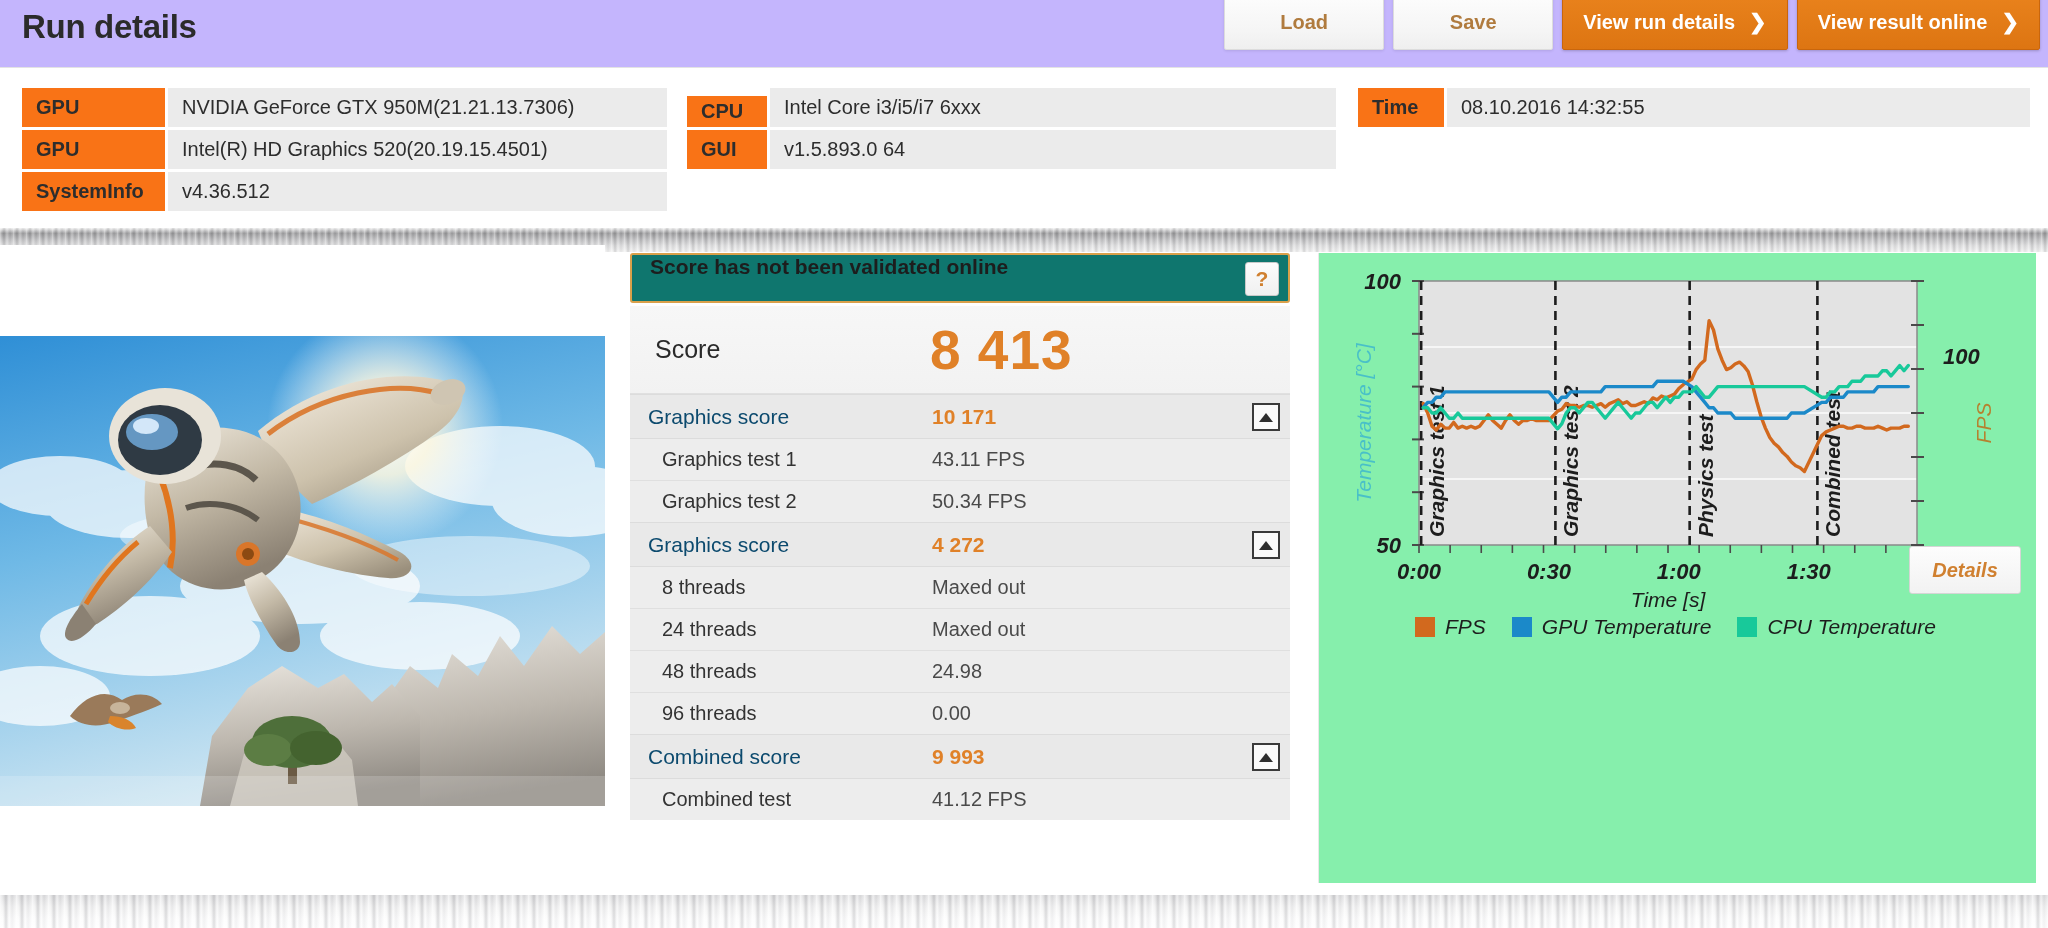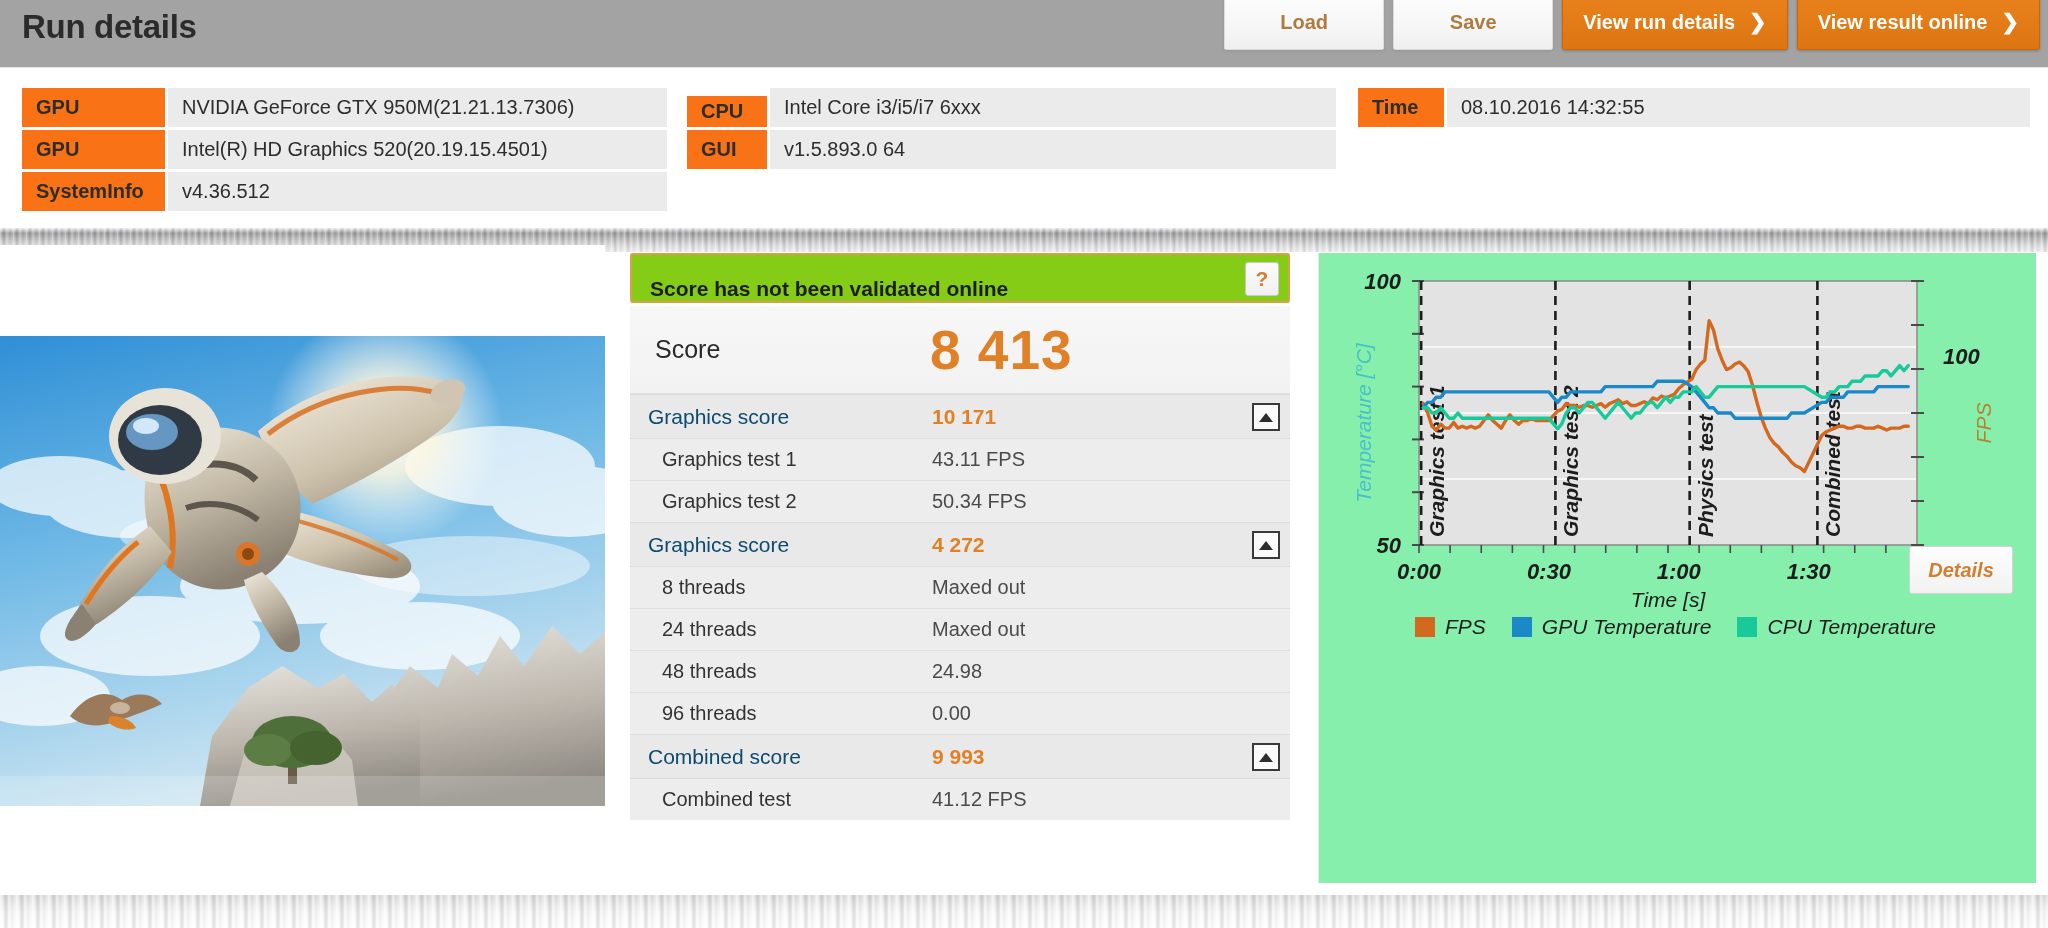--- a/index.html
+++ b/index.html
@@ -28,21 +28,21 @@
       repeating-linear-gradient(90deg,
         rgba(255,255,255,0.75) 0px, rgba(255,255,255,0.25) 3px,
         rgba(150,150,155,0.30) 6px, rgba(255,255,255,0.55) 9px,
         rgba(200,200,205,0.20) 12px, rgba(255,255,255,0.45) 16px),
       linear-gradient(180deg, #d7d7d9 0%, #efefef 35%, #fbfbfb 70%, #ffffff 100%);
   }
 
   
   .header {
     position: absolute; top: 0; left: 0; width: 2048px; height: 68px;
-    background: #a3a3a3;
+    background: #c4b5fd;
   }
   .page-title {
     position: absolute; left: 22px; top: 8px;
     font-size: 33px; font-weight: bold; color: #2b2b2b;
     letter-spacing: -0.3px;
   }
   .hdr-btns { position: absolute; right: 8px; top: -6px; display: flex; gap: 9px; align-items: flex-start; }
   .btn {
     height: 56px; display: flex; align-items: center; justify-content: center;
     font-size: 20px; font-weight: bold; cursor: pointer;
@@ -99,22 +99,22 @@
   .test-ver { position: absolute; right: 18px; top: 28px; font-size: 19px; color: #666; }
   .hero {
     position: absolute; left: 0; top: 91px; width: 605px; height: 470px;
     overflow: hidden;
   }
 
   
   .score-panel { position: absolute; left: 630px; top: 8px; width: 660px; }
   .validate-bar {
     position: relative; height: 50px;
-    background: #84cc16; border: 2px solid #d9a04a; border-radius: 3px;
-    display: flex; align-items: flex-end;
+    background: #0f766e; border: 2px solid #d9a04a; border-radius: 3px;
+    display: flex; align-items: flex-start;
   }
   .validate-text { font-size: 21px; font-weight: bold; color: #1d1d1d; margin-left: 18px; }
   .help-btn {
     position: absolute; right: 9px; top: 7px; width: 34px; height: 34px;
     background: linear-gradient(180deg,#fcfcfc,#f0f0f0);
     border: 1px solid #c9c9c9; border-radius: 3px;
     display: flex; align-items: center; justify-content: center;
     font-size: 21px; font-weight: bold; color: #d08030; cursor: pointer;
   }
   .total-row {
@@ -150,21 +150,21 @@
   .sub-value { position: absolute; left: 302px; font-size: 20px; color: #4a4a4a; }
   .sub-sep { height: 1px; background: #dfdfdf; }
 
   
   .chart-panel {
     position: absolute; left: 1318px; top: 8px; width: 718px; height: 630px;
     background: #86efac; border-left: 1px solid #e8e8e8; font-style: italic;
   }
   .chart-svg { position: absolute; left: 0; top: 0; }
   .details-btn {
-    position: absolute; left: 590px; top: 293px; width: 104px; height: 48px;
+    position: absolute; left: 590px; top: 293px; width: 112px; height: 48px;
     background: linear-gradient(180deg,#fdfdfd,#f2f2f2);
     border: 1px solid #d5d5d5; border-radius: 3px;
     display: flex; align-items: center; justify-content: center;
     font-size: 20px; font-weight: bold; color: #d08030; cursor: pointer;
   }
   .legend { position: absolute; left: 96px; top: 362px; display: flex; align-items: center; gap: 26px; }
   .legend-item { display: flex; align-items: center; gap: 10px; }
   .legend-swatch { width: 20px; height: 20px; }
   .legend-text { font-size: 21px; color: #1d1d1d; }
 </style>

